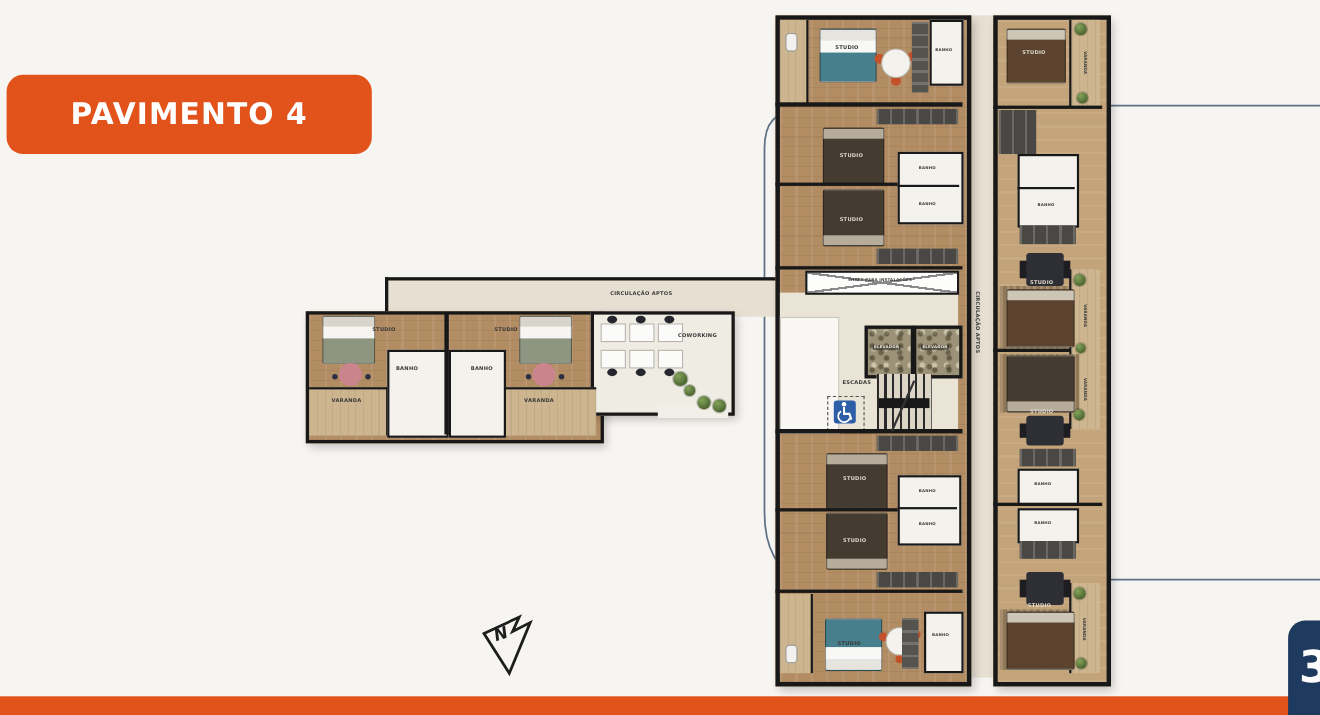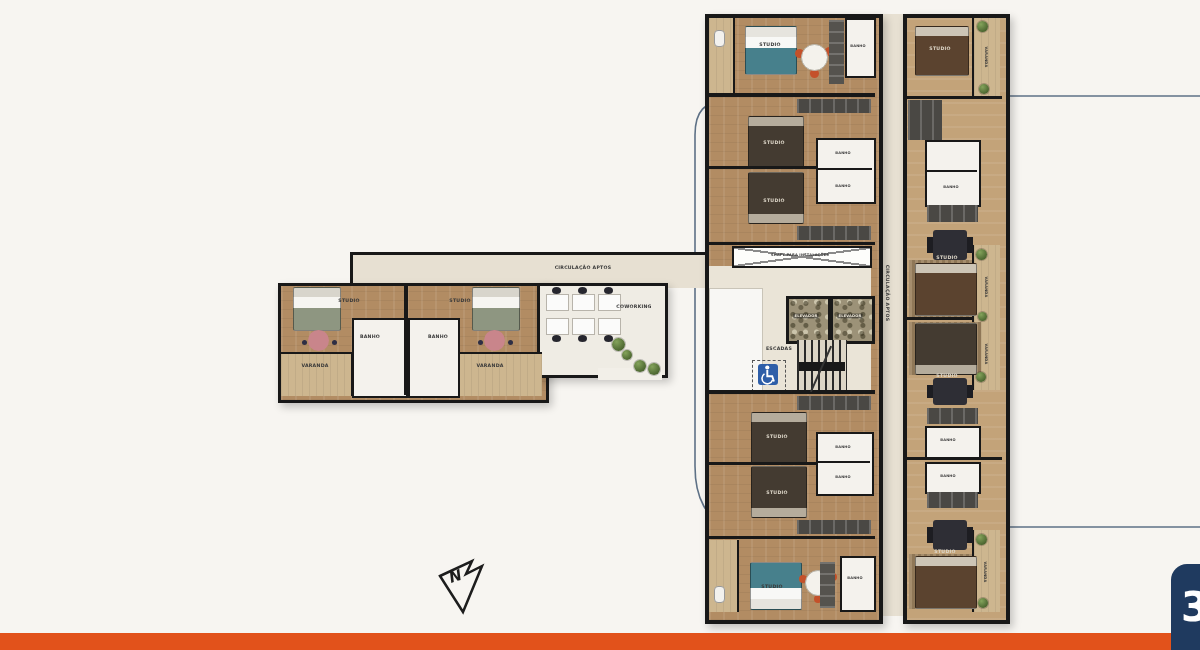--- a/index.html
+++ b/index.html
@@ -48,20 +48,23 @@
 <body>
 
 <div id="stage">
 
   <svg class="abs" style="left:0;top:0;z-index:1" width="1200" height="650" viewBox="0 0 1200 650">
     <path d="M731 99 C703 101 695 112 695 135 L695 466 C695 497 706 521 731 526" fill="none" stroke="#5E7186" stroke-width="1.6"></path>
     <line x1="1002" y1="96" x2="1200" y2="96" stroke="#5E7186" stroke-width="1.6"></line>
     <line x1="990" y1="527" x2="1200" y2="527" stroke="#5E7186" stroke-width="1.6"></line>
   </svg>
 
+  <div id="badge">
+      <span>PAVIMENTO 4</span>
+    </div>
 
   <div class="room corr" style="left:350px;top:252px;width:358px;height:33px;border-top:3px solid #181818;z-index:2"></div>
   <div class="wall" style="left:350px;top:252px;width:3px;height:33px;z-index:3"></div>
 
   <div class="room corr" style="left:869px;top:14px;width:40px;height:602px;z-index:2"></div>
 
   <div class="room wood shadowed" style="left:278px;top:283px;width:265px;height:114px;border:3px solid #181818;z-index:3"></div>
   <div class="room shadowed" style="left:537px;top:283px;width:125px;height:89px;background:#EFECE4;border:3px solid #181818;z-index:3"></div>
   <div class="room" style="left:598px;top:368px;width:64px;height:12px;background:#F2EFE8;z-index:3"></div>
   <div class="wall" style="left:404px;top:284px;width:4px;height:111px;z-index:5"></div>

